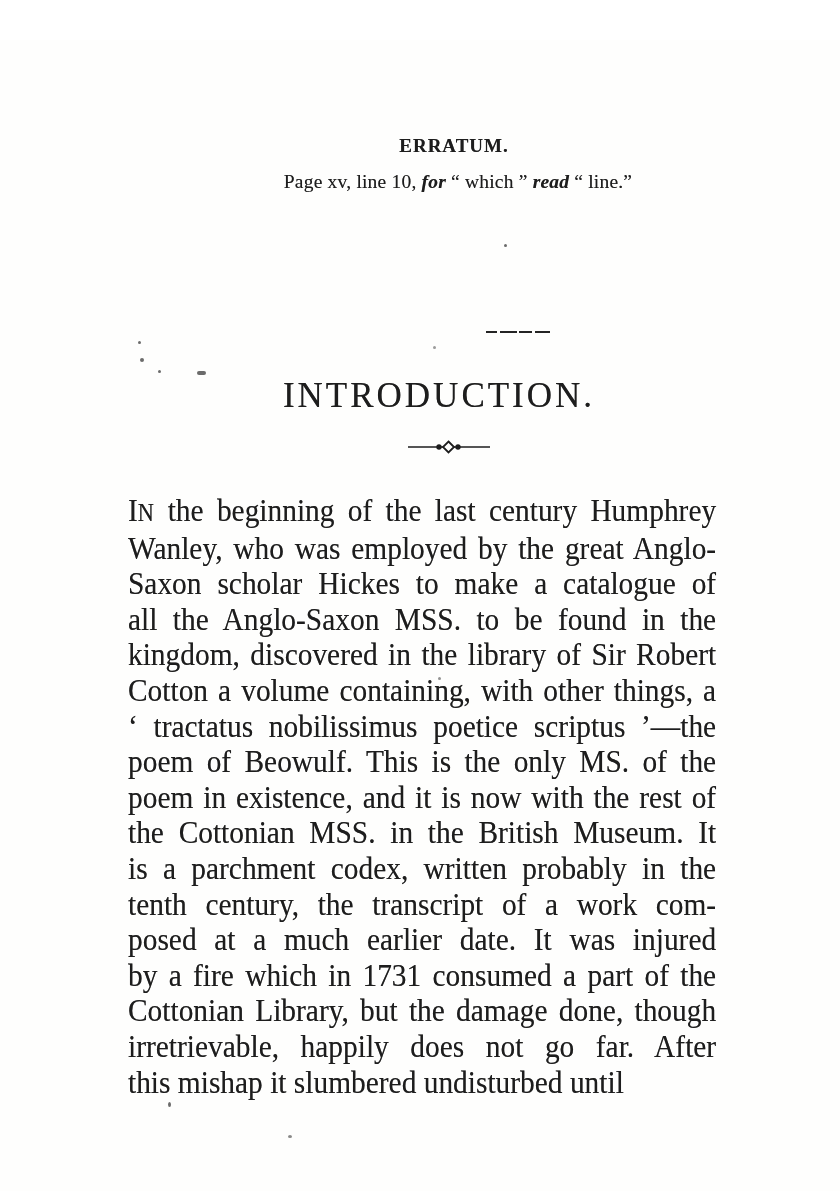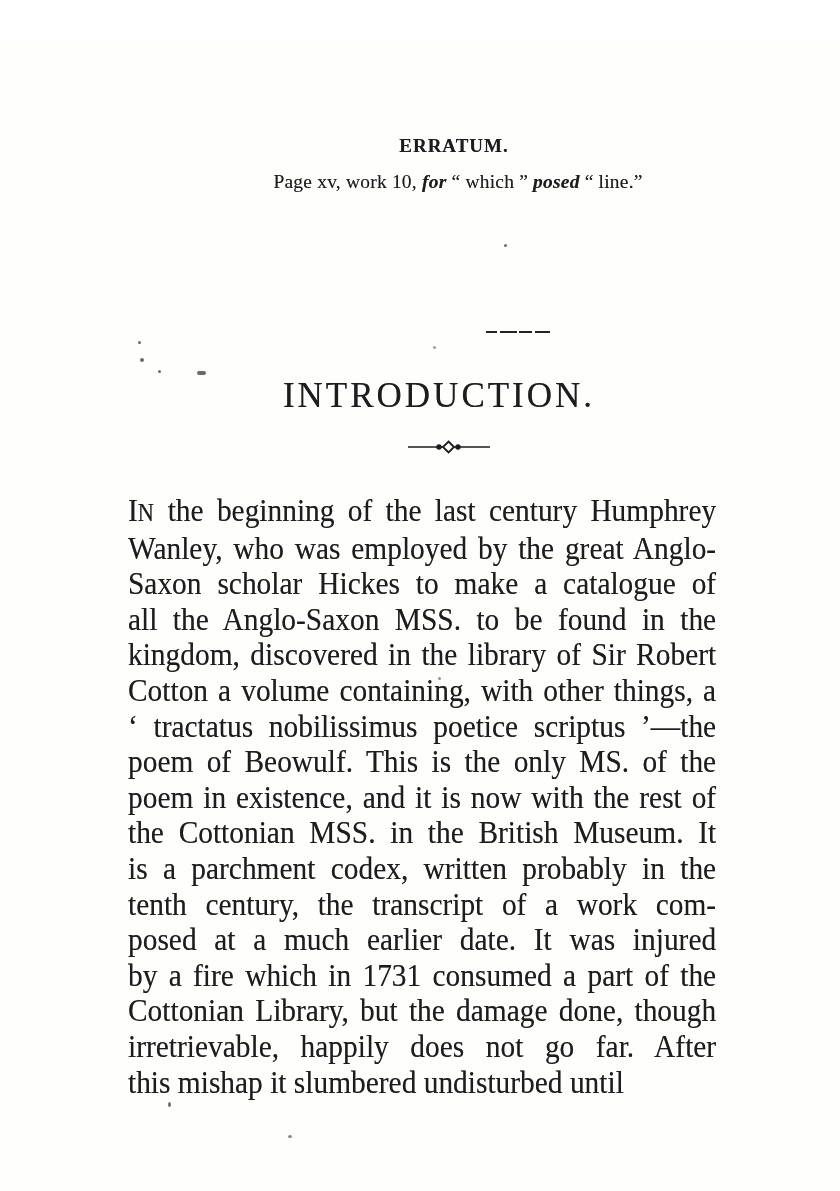--- a/index.html
+++ b/index.html
@@ -56,21 +56,21 @@
   .speck { position:absolute; background:#3a3a3a; border-radius:50%; opacity:0.75; }
   .speck.dash { border-radius:2px; }
 </style>
 </head>
 <body>
 
 <div class="page">
 
   <div class="erratum-heading">ERRATUM.</div>
 
-  <div class="erratum-text"><span>Page xv, work 10, </span><i>for</i><span> “ which ” </span><i>posed</i><span> “ line.”</span></div>
+  <div class="erratum-text"><span>Page xv, line 10, </span><i>for</i><span> “ which ” </span><i>read</i><span> “ line.”</span></div>
 
   <svg class="dashed-rule" width="64" height="6" viewBox="0 0 64 6">
     <path d="M0 3 H64" stroke="#242424" stroke-width="2.2" stroke-dasharray="11 3 17 2 13 3 15" fill="none"></path>
   </svg>
 
   <div class="chapter-title">INTRODUCTION.</div>
 
   <svg class="ornament" width="82" height="14" viewBox="0 0 82 14">
     <line x1="0" y1="7" x2="82" y2="7" stroke="#1d1d1d" stroke-width="1.7"></line>
     <circle cx="31" cy="7" r="2.7" fill="#1d1d1d"></circle>

